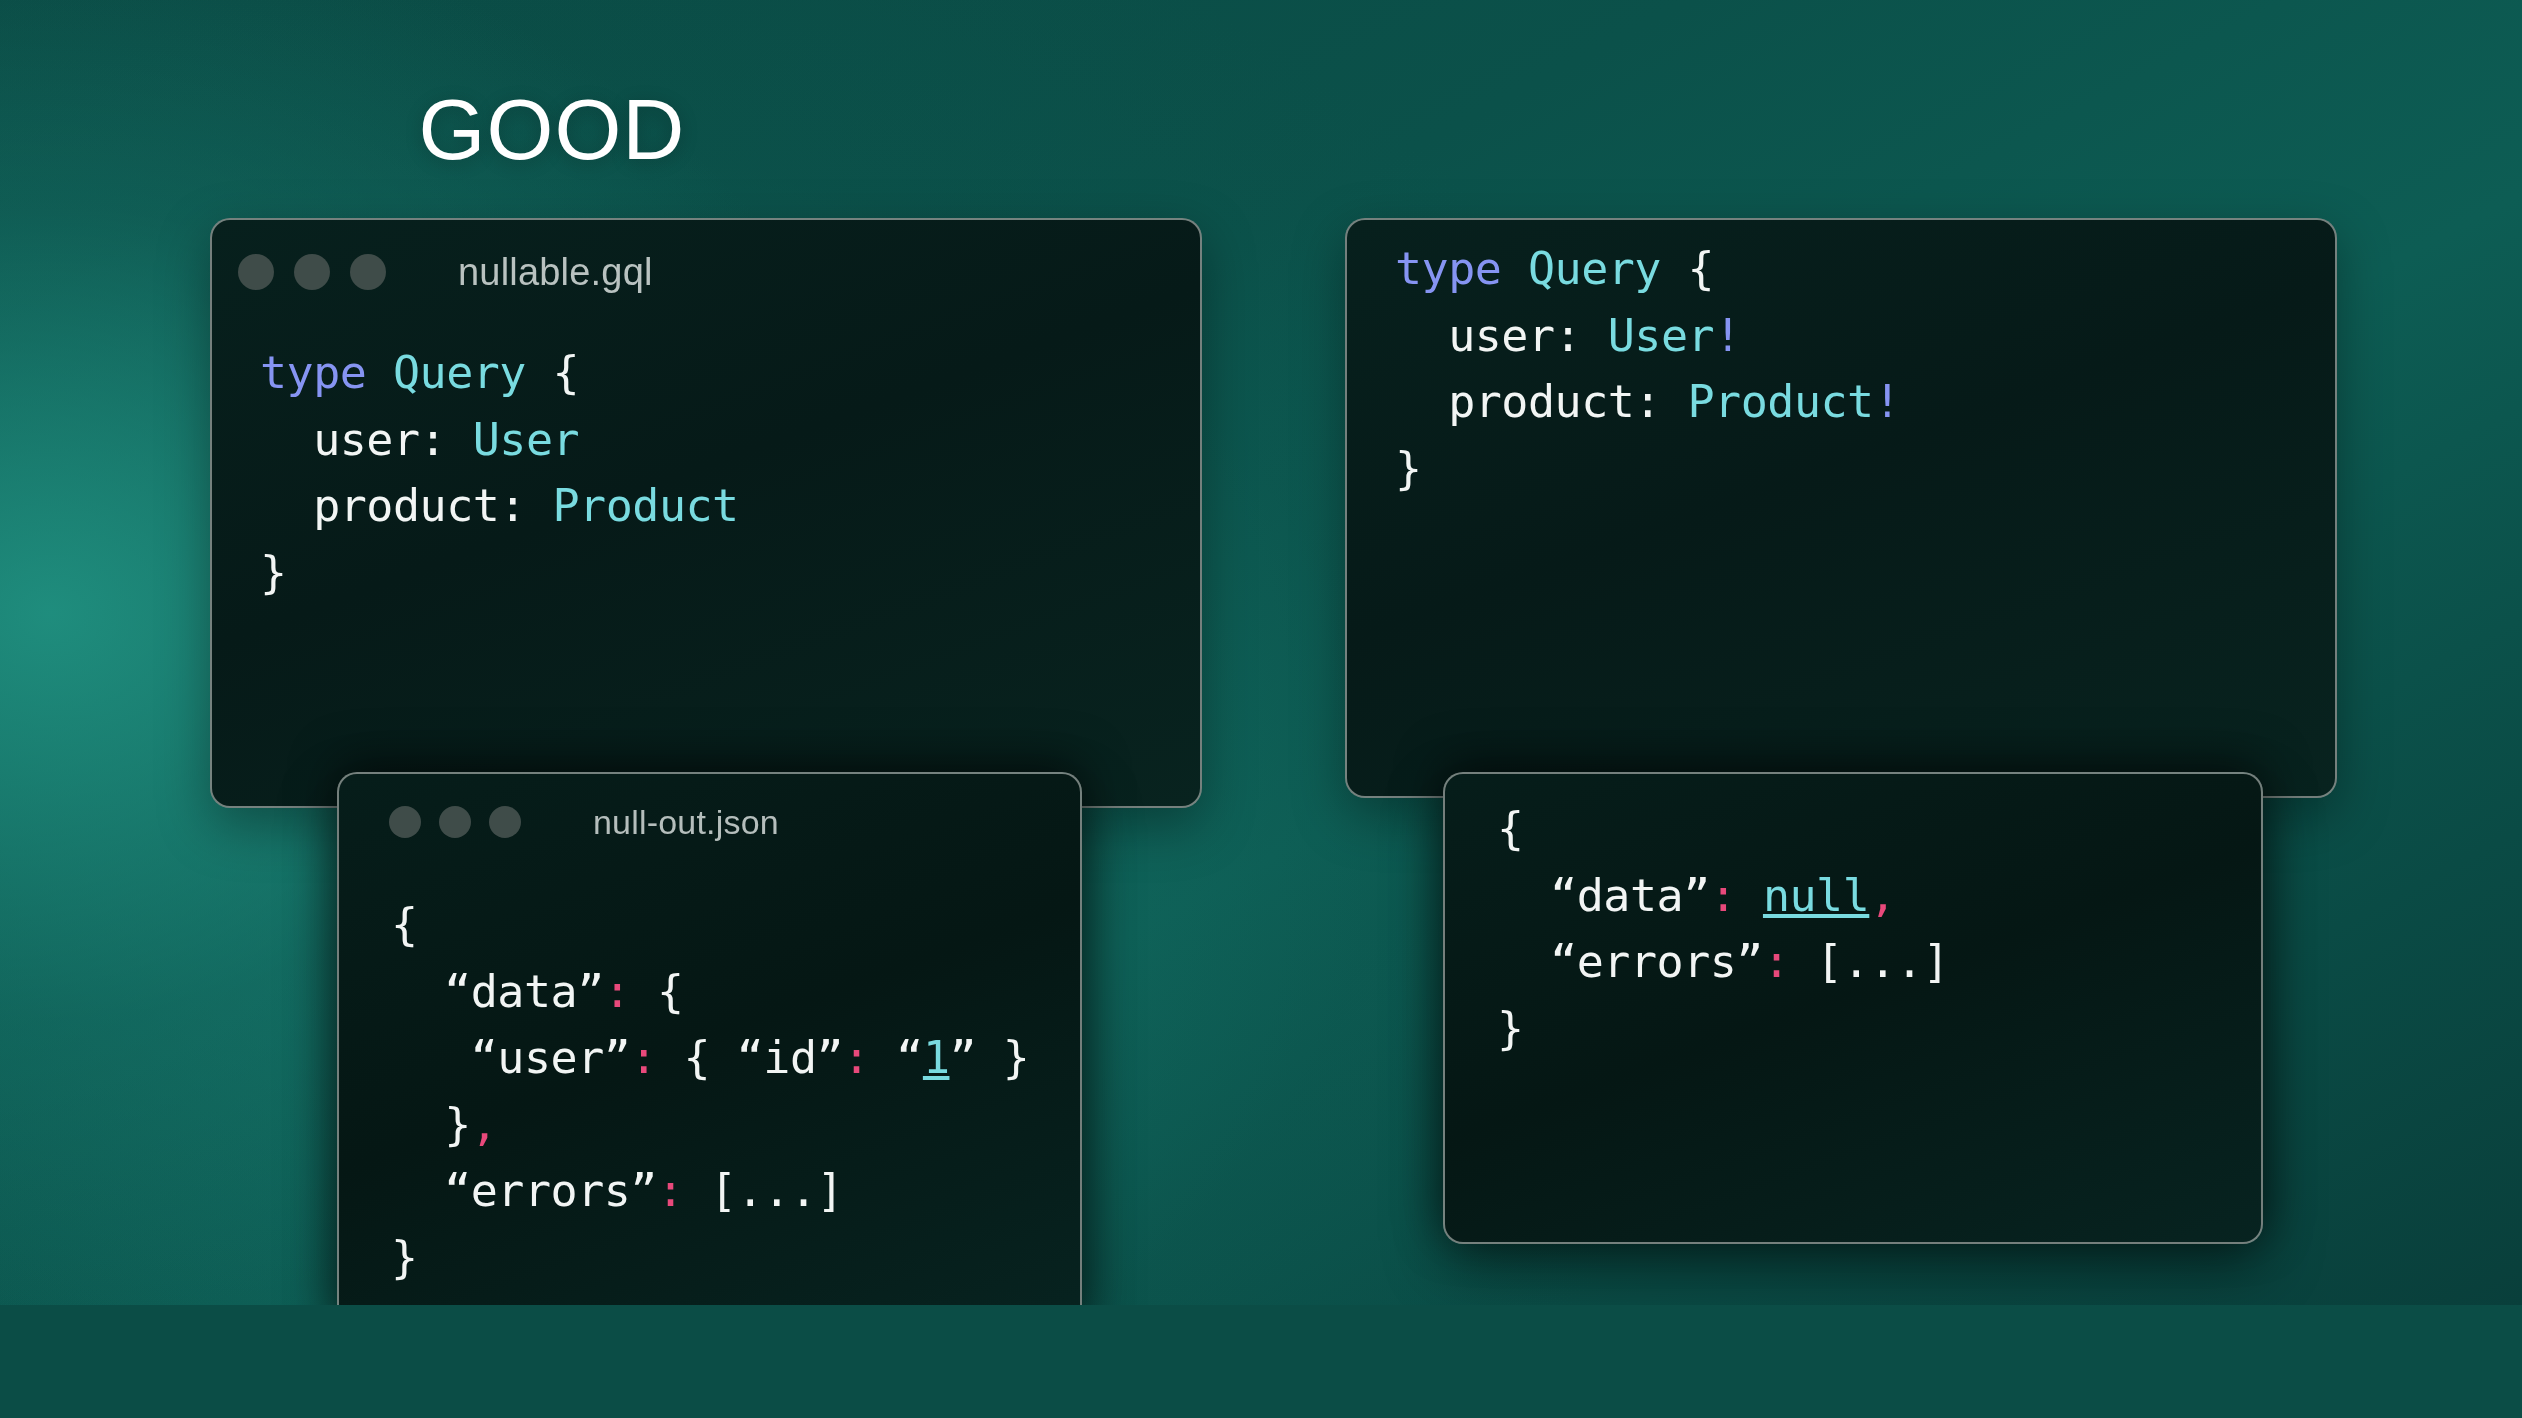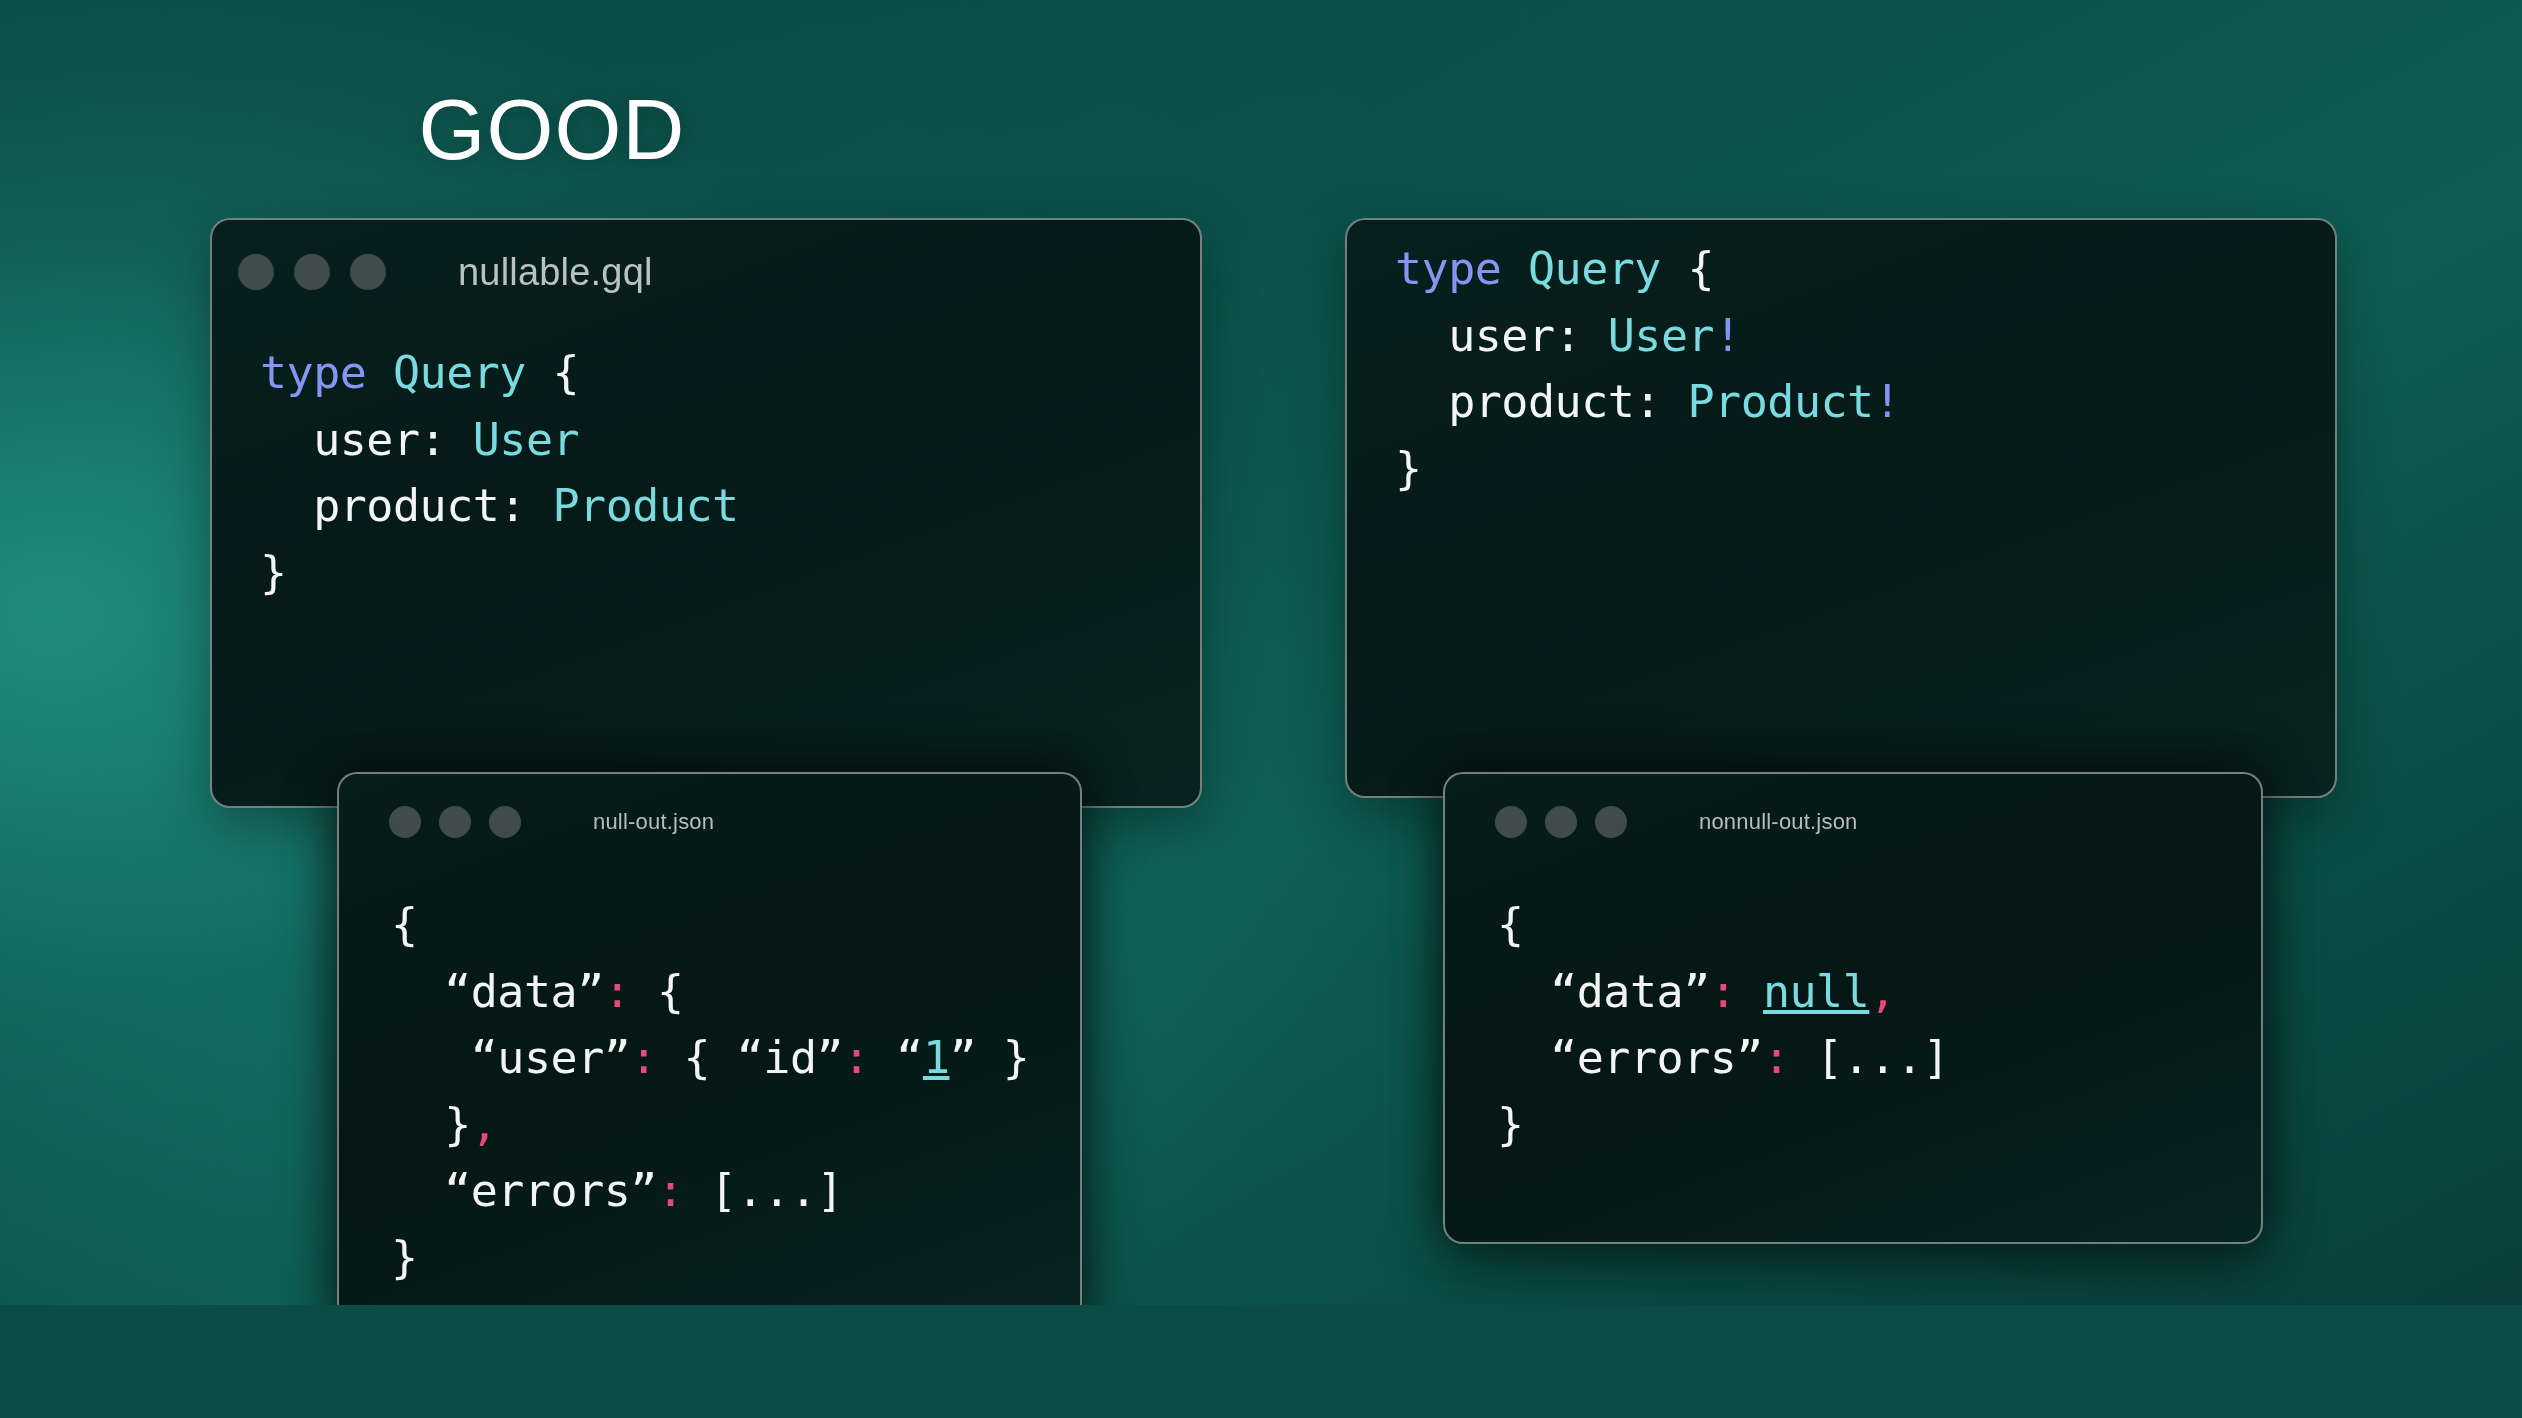--- a/index.html
+++ b/index.html
@@ -79,21 +79,21 @@
   .output .dot { width: 32px; height: 32px; }
 
   .filename {
     color: #b9c2c0;
     font-size: 38px;
     font-weight: 400;
     letter-spacing: 0.2px;
     white-space: nowrap;
     margin-left: 72px;
   }
-  .output .filename { font-size: 22px; color: #b5bebc; }
+  .output .filename { font-size: 34px; color: #b5bebc; }
 
   
   .code {
     font-family: "DejaVu Sans Mono", "Liberation Mono", monospace;
     white-space: pre;
     line-height: 1.48;
   }
   .schema .code {
     font-size: 45px;
     padding: 16px 0 0 48px;
@@ -153,24 +153,16 @@
         <span class="dot"></span>
         <span class="dot"></span>
         <span class="dot"></span>
       </div>
       <div class="filename">null-out.json</div>
     </div>
     <div class="code"><div><span class="tok-punct">{</span></div><div><span class="tok-string">  “data”</span><span class="tok-colon">:</span><span class="tok-plain"> </span><span class="tok-punct">{</span></div><div><span class="tok-string">   “user”</span><span class="tok-colon">:</span><span class="tok-punct"> { </span><span class="tok-string">“id”</span><span class="tok-colon">:</span><span class="tok-plain"> </span><span class="tok-string">“</span><span class="tok-value">1</span><span class="tok-string">”</span><span class="tok-punct"> }</span></div><div><span class="tok-punct">  }</span><span class="tok-comma">,</span></div><div><span class="tok-string">  “errors”</span><span class="tok-colon">:</span><span class="tok-punct"> [...]</span></div><div><span class="tok-punct">}</span></div></div>
   </div>
 
   <div class="window output layer-front" id="win-bad-output">
-    <div class="titlebar">
-      <div class="dots">
-        <span class="dot"></span>
-        <span class="dot"></span>
-        <span class="dot"></span>
-      </div>
-      <div class="filename">nonnull-out.json</div>
-    </div>
     <div class="code"><div><span class="tok-punct">{</span></div><div><span class="tok-string">  “data”</span><span class="tok-colon">:</span><span class="tok-plain"> </span><span class="tok-value">null</span><span class="tok-comma">,</span></div><div><span class="tok-string">  “errors”</span><span class="tok-colon">:</span><span class="tok-punct"> [...]</span></div><div><span class="tok-punct">}</span></div></div>
   </div>
 
 </div>
 
 </body></html>

